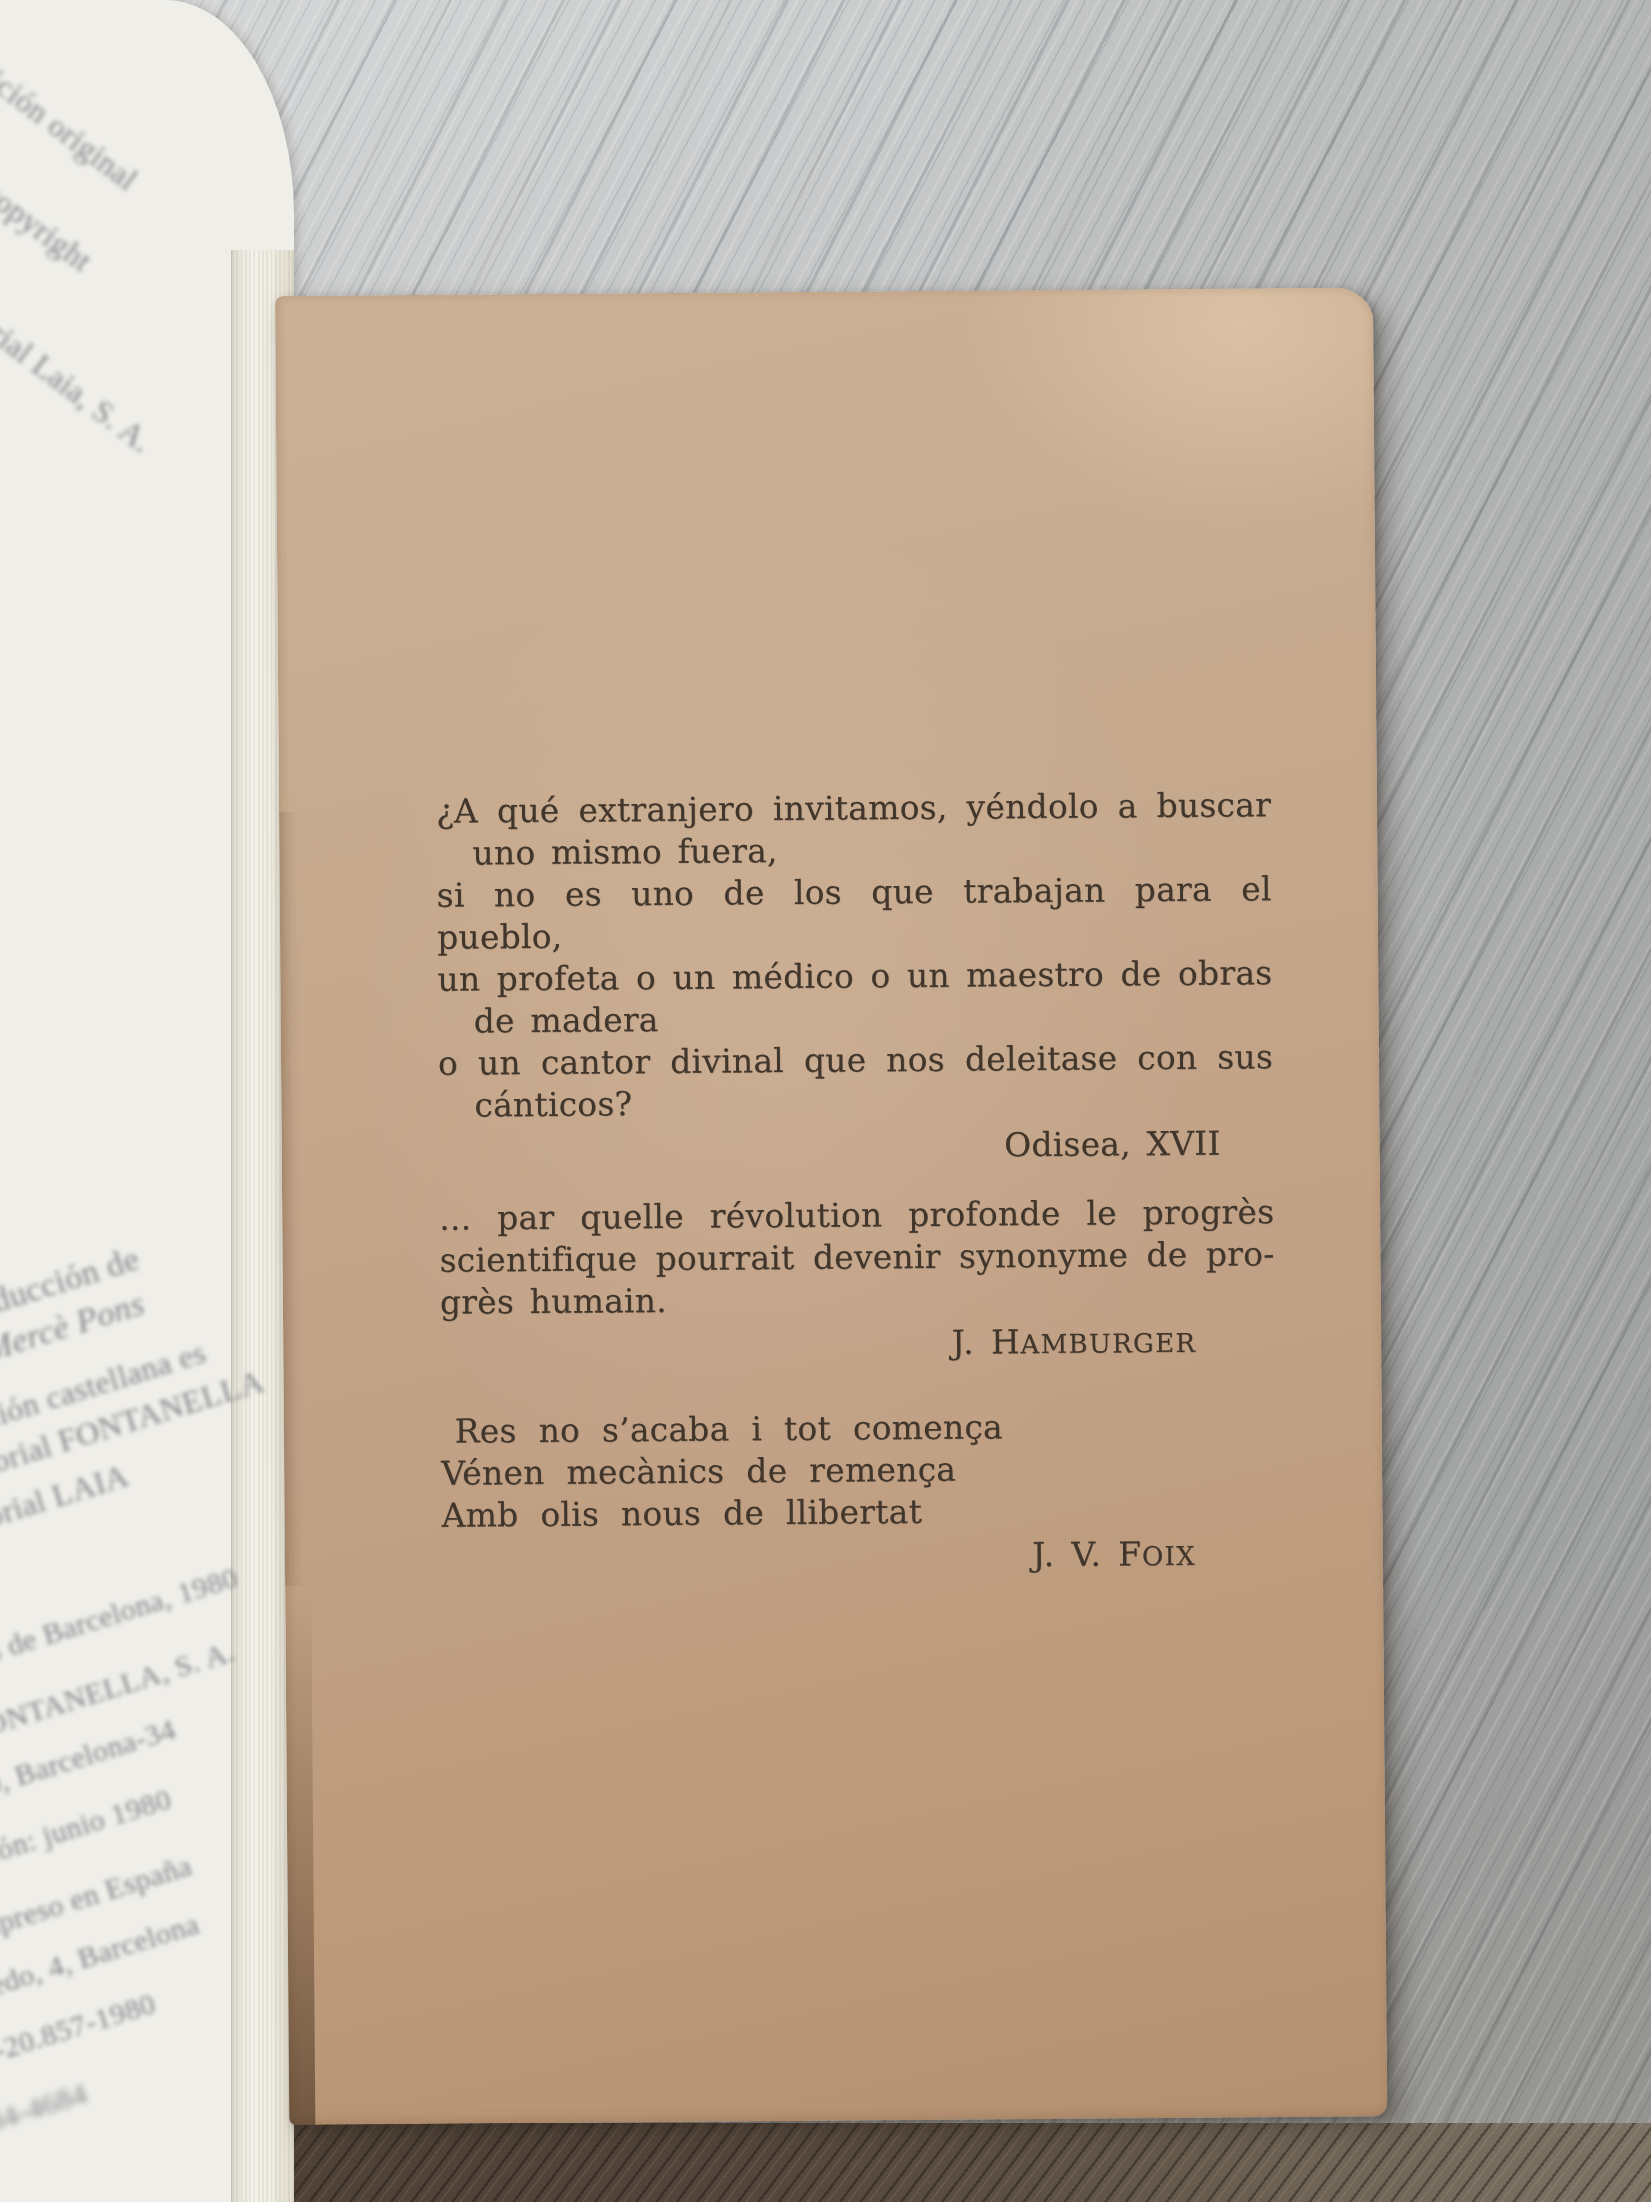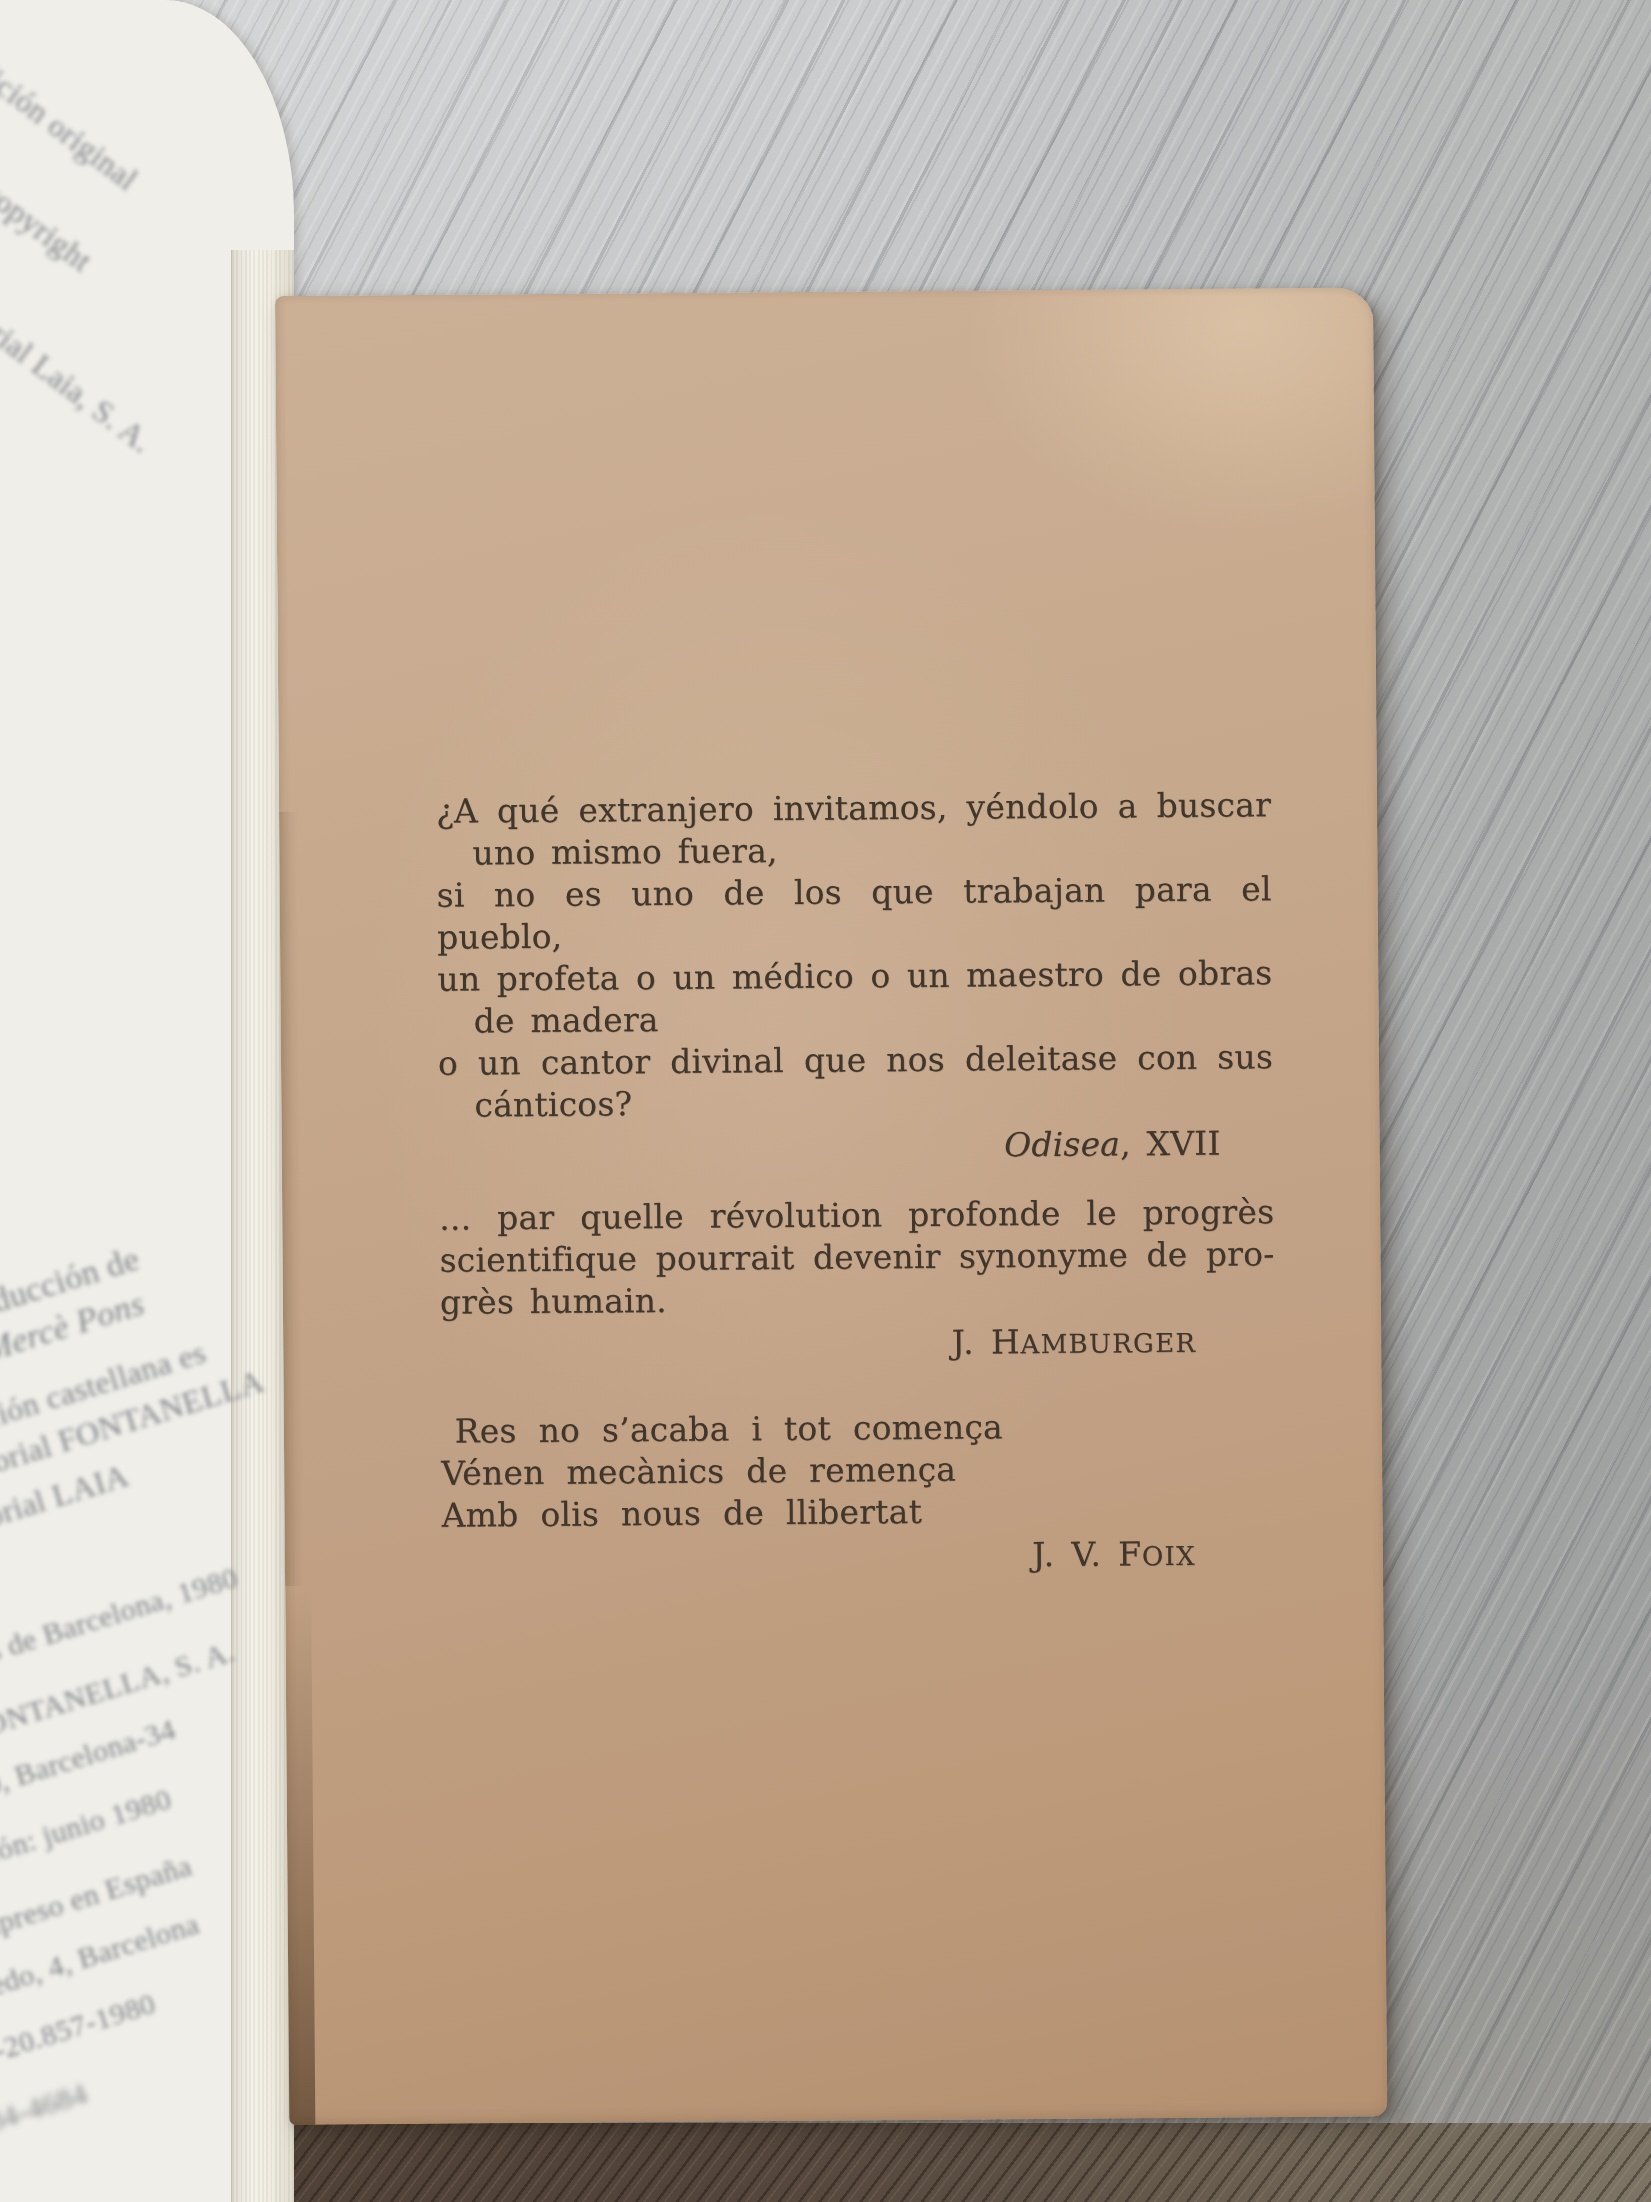--- a/index.html
+++ b/index.html
@@ -39,21 +39,21 @@
       linear-gradient(90deg, rgba(186,176,154,0.30) 0%, rgba(245,243,235,0.95) 32%, #efece1 62%, #dfdbcd 100%);
     border-left:0.9px solid rgba(140,130,110,0.22);
   }
   .wfrag{
     position:absolute;white-space:nowrap;z-index:3;
     font-family:"Liberation Serif",serif;color:#81848a;
     filter:blur(2.1px);transform-origin:left top;letter-spacing:0.4px;
   }
   .rot-d{transform:rotate(37deg);}
   .rot-u{transform:rotate(-17deg);}
-  .it{font-style:italic;}
+  .it{}
   .f0{left:-47px;top:24px;font-size:32px;}
   .f1{left:-59px;top:131px;font-size:32px;}
   .f2{left:-36px;top:284px;font-size:32px;}
   .f3{left:-13px;top:1284px;font-size:34px;}
   .f4{left:-21.5px;top:1333px;font-size:34px;font-style:italic;}
   .f5{left:-60px;top:1413px;font-size:32px;}
   .f6{left:-65px;top:1461px;font-size:32px;}
   .f7{left:-52px;top:1510px;font-size:32px;}
   .f8{left:-82px;top:1656px;font-size:30px;}
   .f9{left:-69px;top:1725px;font-size:30px;}

